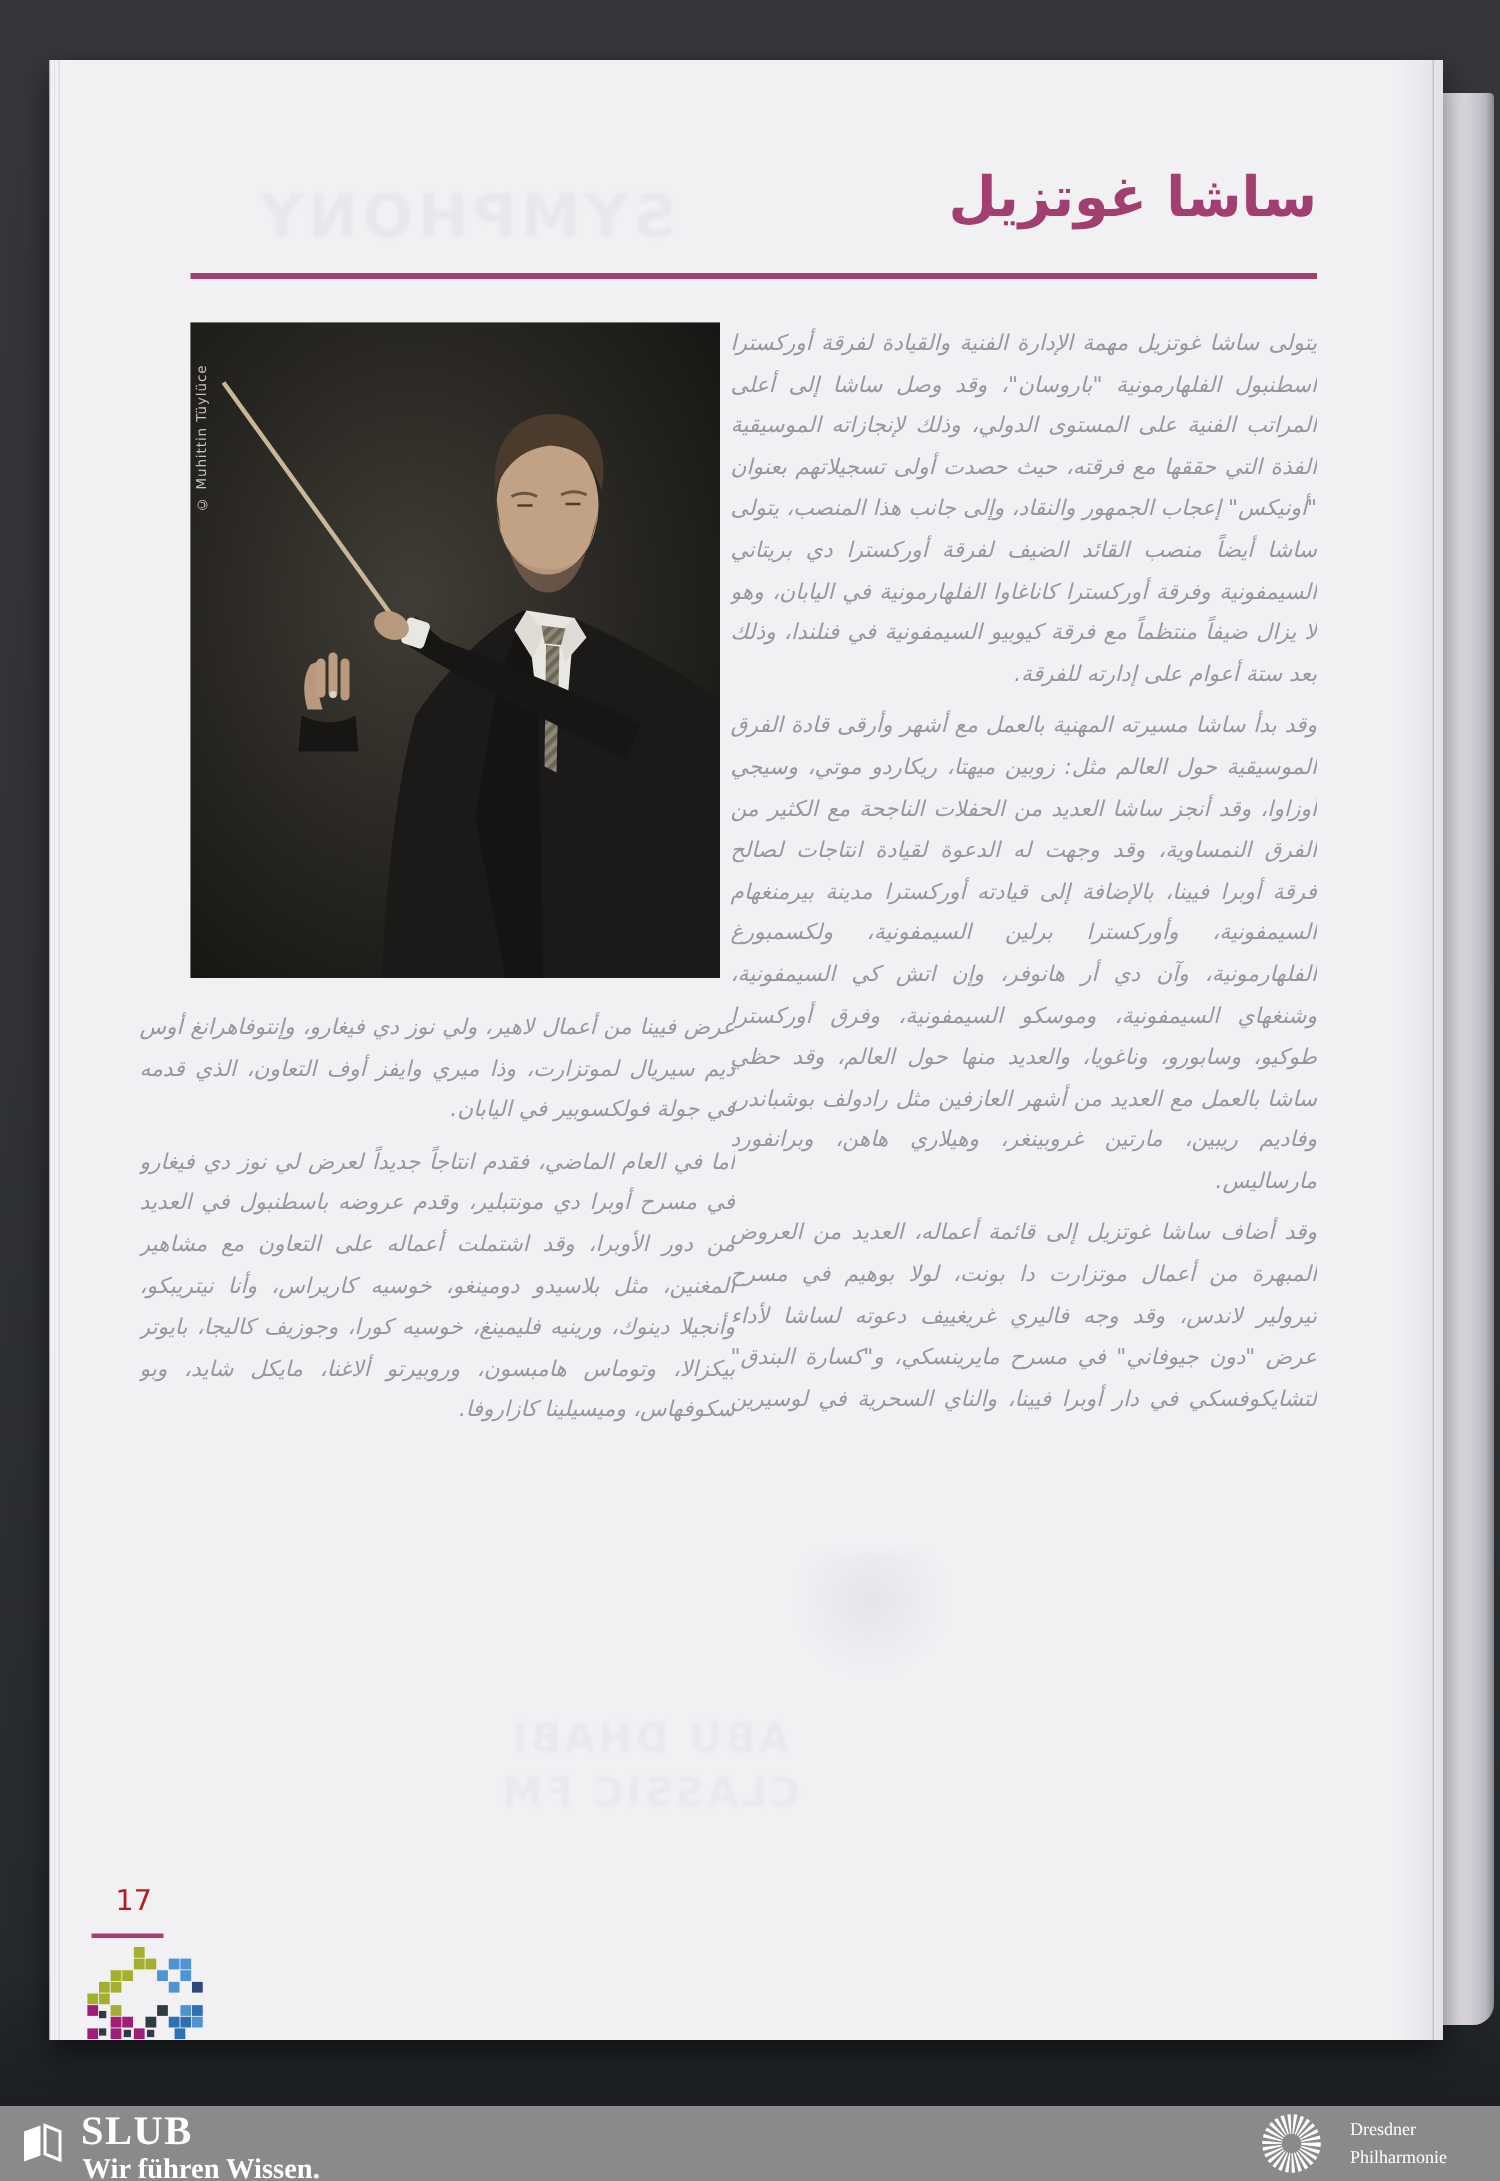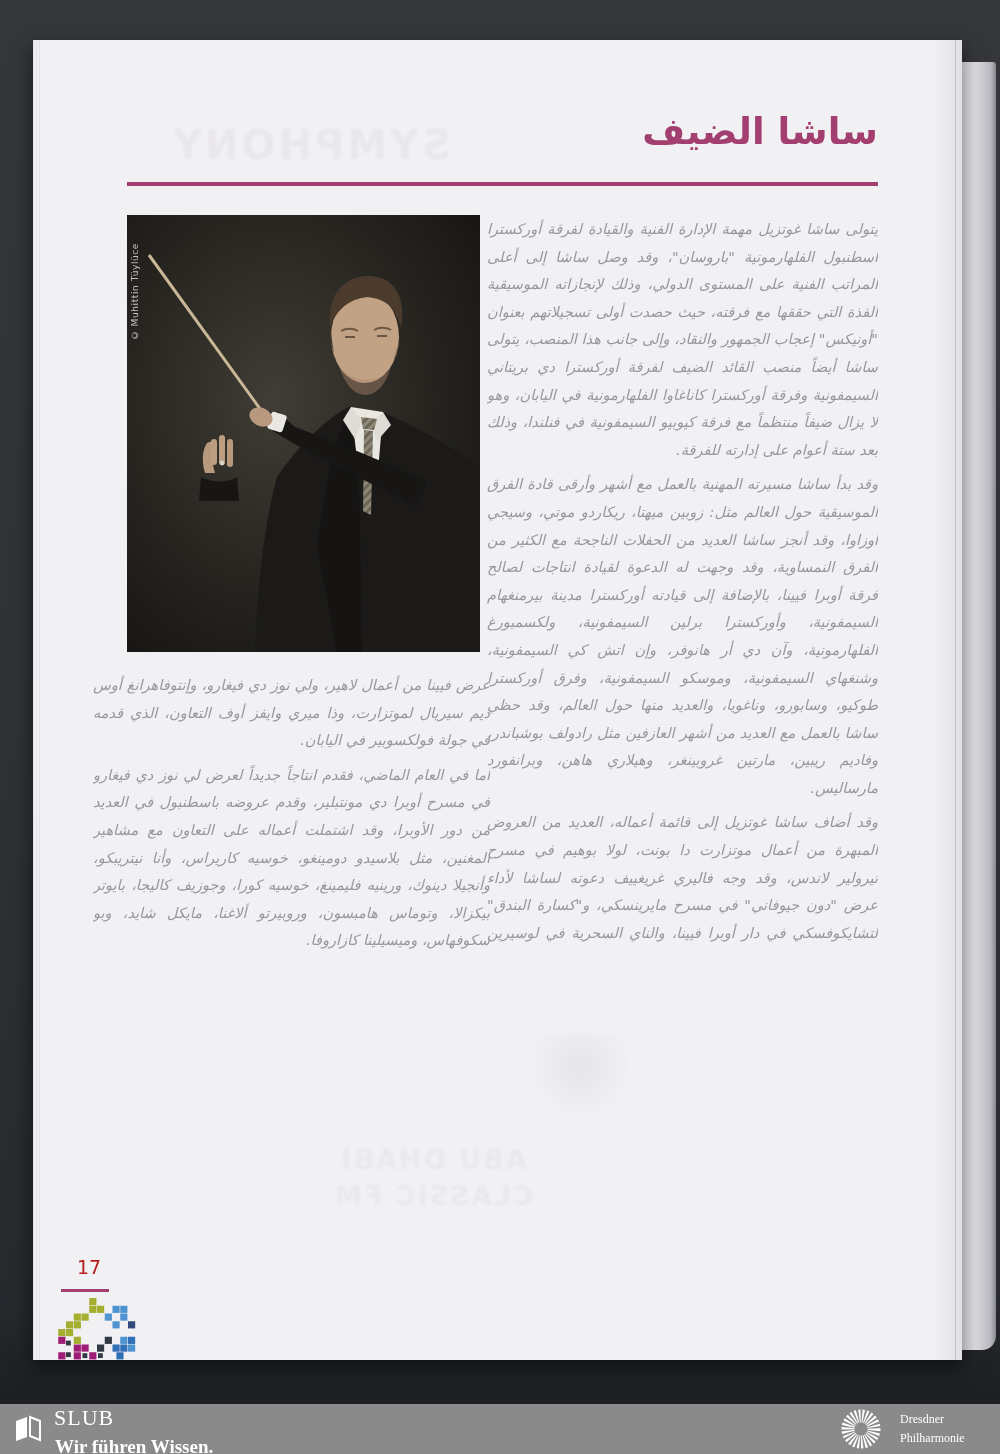--- a/index.html
+++ b/index.html
@@ -40,42 +40,42 @@
   .ghost-bottom{left:300px;top:1102px;font-size:27px;letter-spacing:2px;opacity:.5;text-align:center;line-height:36px;}
 
   .pagenum{position:absolute;left:44px;top:1216px;color:#b91c1c;font-size:19px;
            font-family:"DejaVu Sans",sans-serif;}
   .pagenum-rule{position:absolute;left:28px;top:1249px;width:48px;height:3px;background:#a23f70;}
   .mosaic{position:absolute;left:25px;top:1258px;}
 
   .brandbar{position:absolute;left:0;bottom:0;width:1000px;height:50px;background:#8a8a8a;z-index:3;}
   .slub-book{position:absolute;left:13px;top:10px;}
   .slub-name{position:absolute;left:54px;top:1px;color:#fff;font-family:"Liberation Serif",serif;
-             font-weight:normal;font-size:22px;letter-spacing:1px;}
+             font-weight:bold;font-size:27px;letter-spacing:1px;}
   .slub-tag{position:absolute;left:55px;top:32px;color:#fff;font-family:Liberation Serif, serif;
             font-weight:bold;font-size:19px;}
   .phil-logo{position:absolute;left:838px;top:2px;}
   .phil-text{position:absolute;left:900px;top:6px;color:#fff;font-family:"Liberation Serif",serif;
              font-size:12px;line-height:19px;}
 </style>
 </head>
 <body>
 
 <div class="stage">
 
   <div class="stack"></div>
 
   <div class="paper">
     <div class="edge-left"></div>
     <div class="edge-right"></div>
     <div class="crease"></div>
 
     <div class="ghost ghost-top">SYMPHONY</div>
 
-    <h1 class="title">ساشا الضيف</h1>
+    <h1 class="title">ساشا غوتزيل</h1>
     <div class="rule"></div>
 
     <div class="photo">
       <svg width="353" height="437" viewBox="0 0 353 437">
         <defs>
           <radialGradient id="pbg" cx="42%" cy="42%" r="80%">
             <stop offset="0%" stop-color="#403d36"></stop>
             <stop offset="55%" stop-color="#26241f"></stop>
             <stop offset="100%" stop-color="#131211"></stop>
           </radialGradient>

